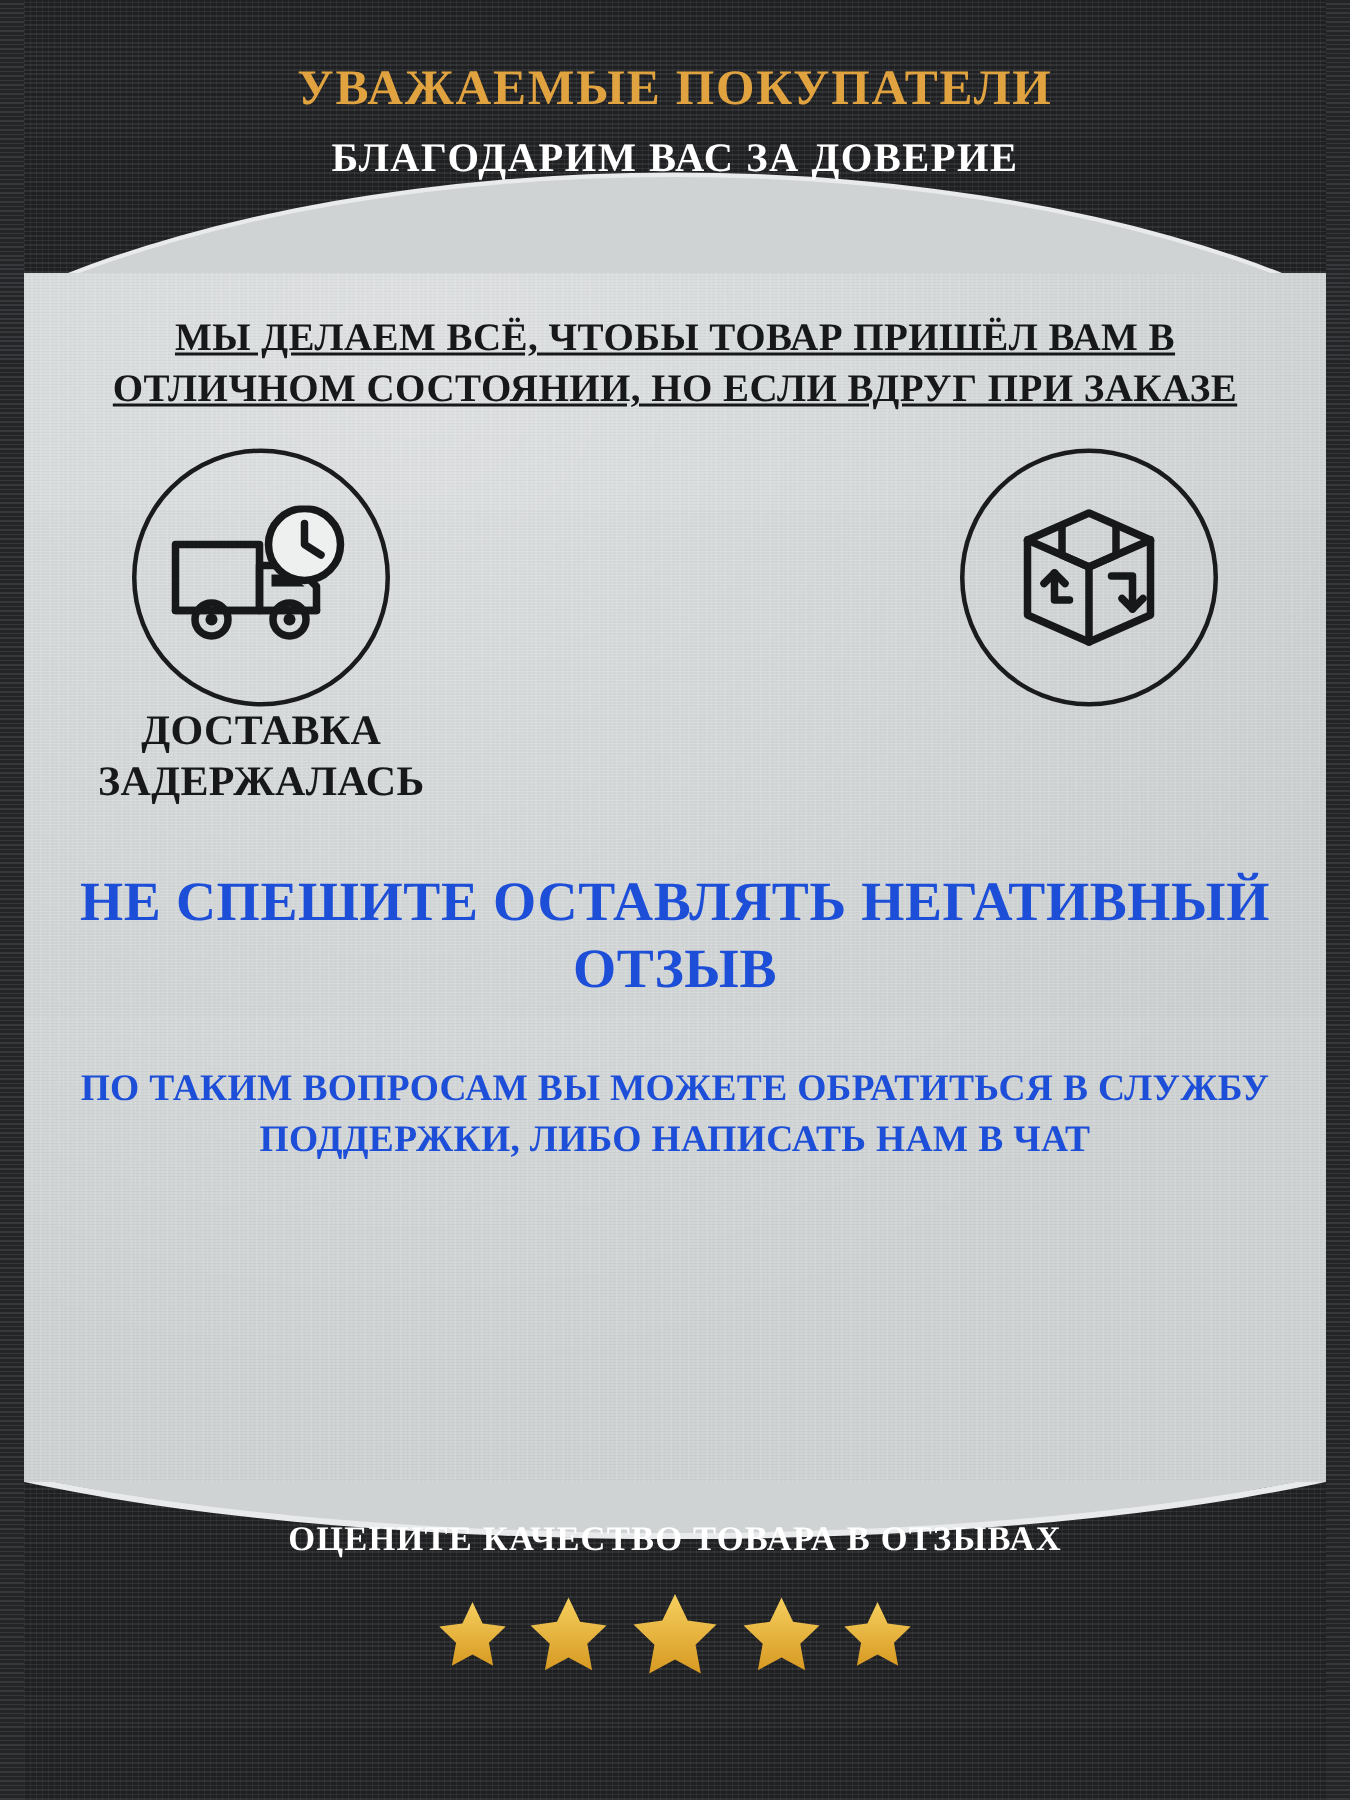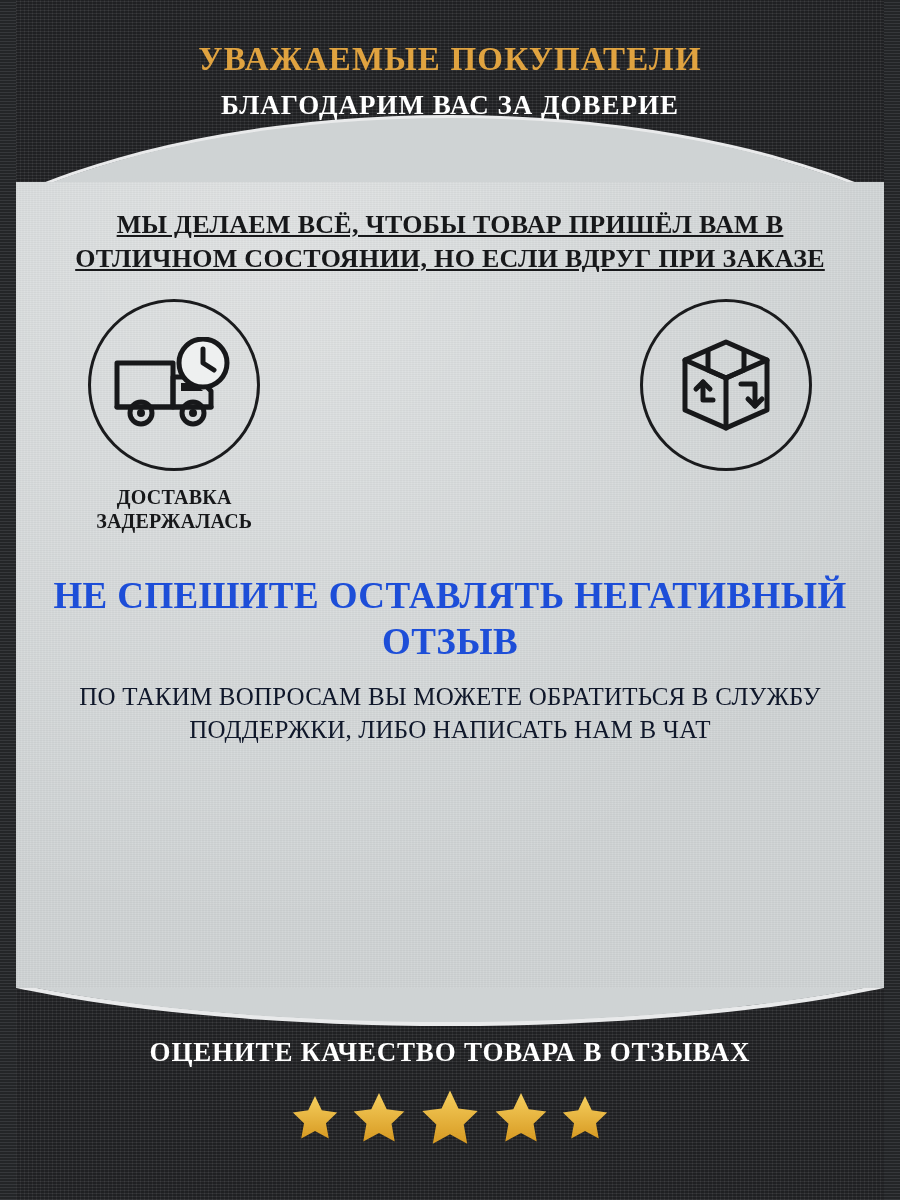--- a/index.html
+++ b/index.html
@@ -139,44 +139,43 @@
     height: 172px;
     border-radius: 50%;
     border: 3px solid #1a1b1d;
     display: flex;
     align-items: center;
     justify-content: center;
     background: transparent;
   }
   .circle svg { display: block; }
   .icon-caption {
-    margin-top: 14px;
-    font-size: 20px;
+    font-size: 28px;
     font-weight: bold;
     color: #17181a;
     line-height: 1.22;
     text-transform: uppercase;
     letter-spacing: 0.2px;
   }
 
   .headline {
     margin-top: 40px;
     font-size: 37px;
     font-weight: bold;
     color: #1d4ed8;
     line-height: 1.22;
     letter-spacing: 0.4px;
     text-transform: uppercase;
   }
 
   .support {
-    margin-top: 16px;
+    margin-top: 40px;
     font-size: 25px;
-    font-weight: normal;
-    color: #0f172a;
+    font-weight: bold;
+    color: #1d4ed8;
     line-height: 1.34;
     letter-spacing: 0.2px;
     text-transform: uppercase;
   }
 
   
   .footer {
     position: absolute;
     left: 0; right: 0; bottom: 0;
     height: 212px;
@@ -198,26 +197,25 @@
     box-shadow: 0 4px 0 0 #e9eaeb;
   }
   .footer-inner {
     position: relative;
     z-index: 2;
     text-align: center;
     padding-top: 24px;
   }
   .footer-title {
     color: #ffffff;
-    font-size: 27px;
+    font-size: 23px;
     font-weight: bold;
     line-height: 1.24;
     letter-spacing: 0.8px;
     text-transform: uppercase;
-    margin-top: 24px;
   }
   .stars {
     margin-top: 14px;
     display: flex;
     justify-content: center;
     align-items: center;
     gap: 4px;
   }
   .stars svg { display: block; }
 </style>

